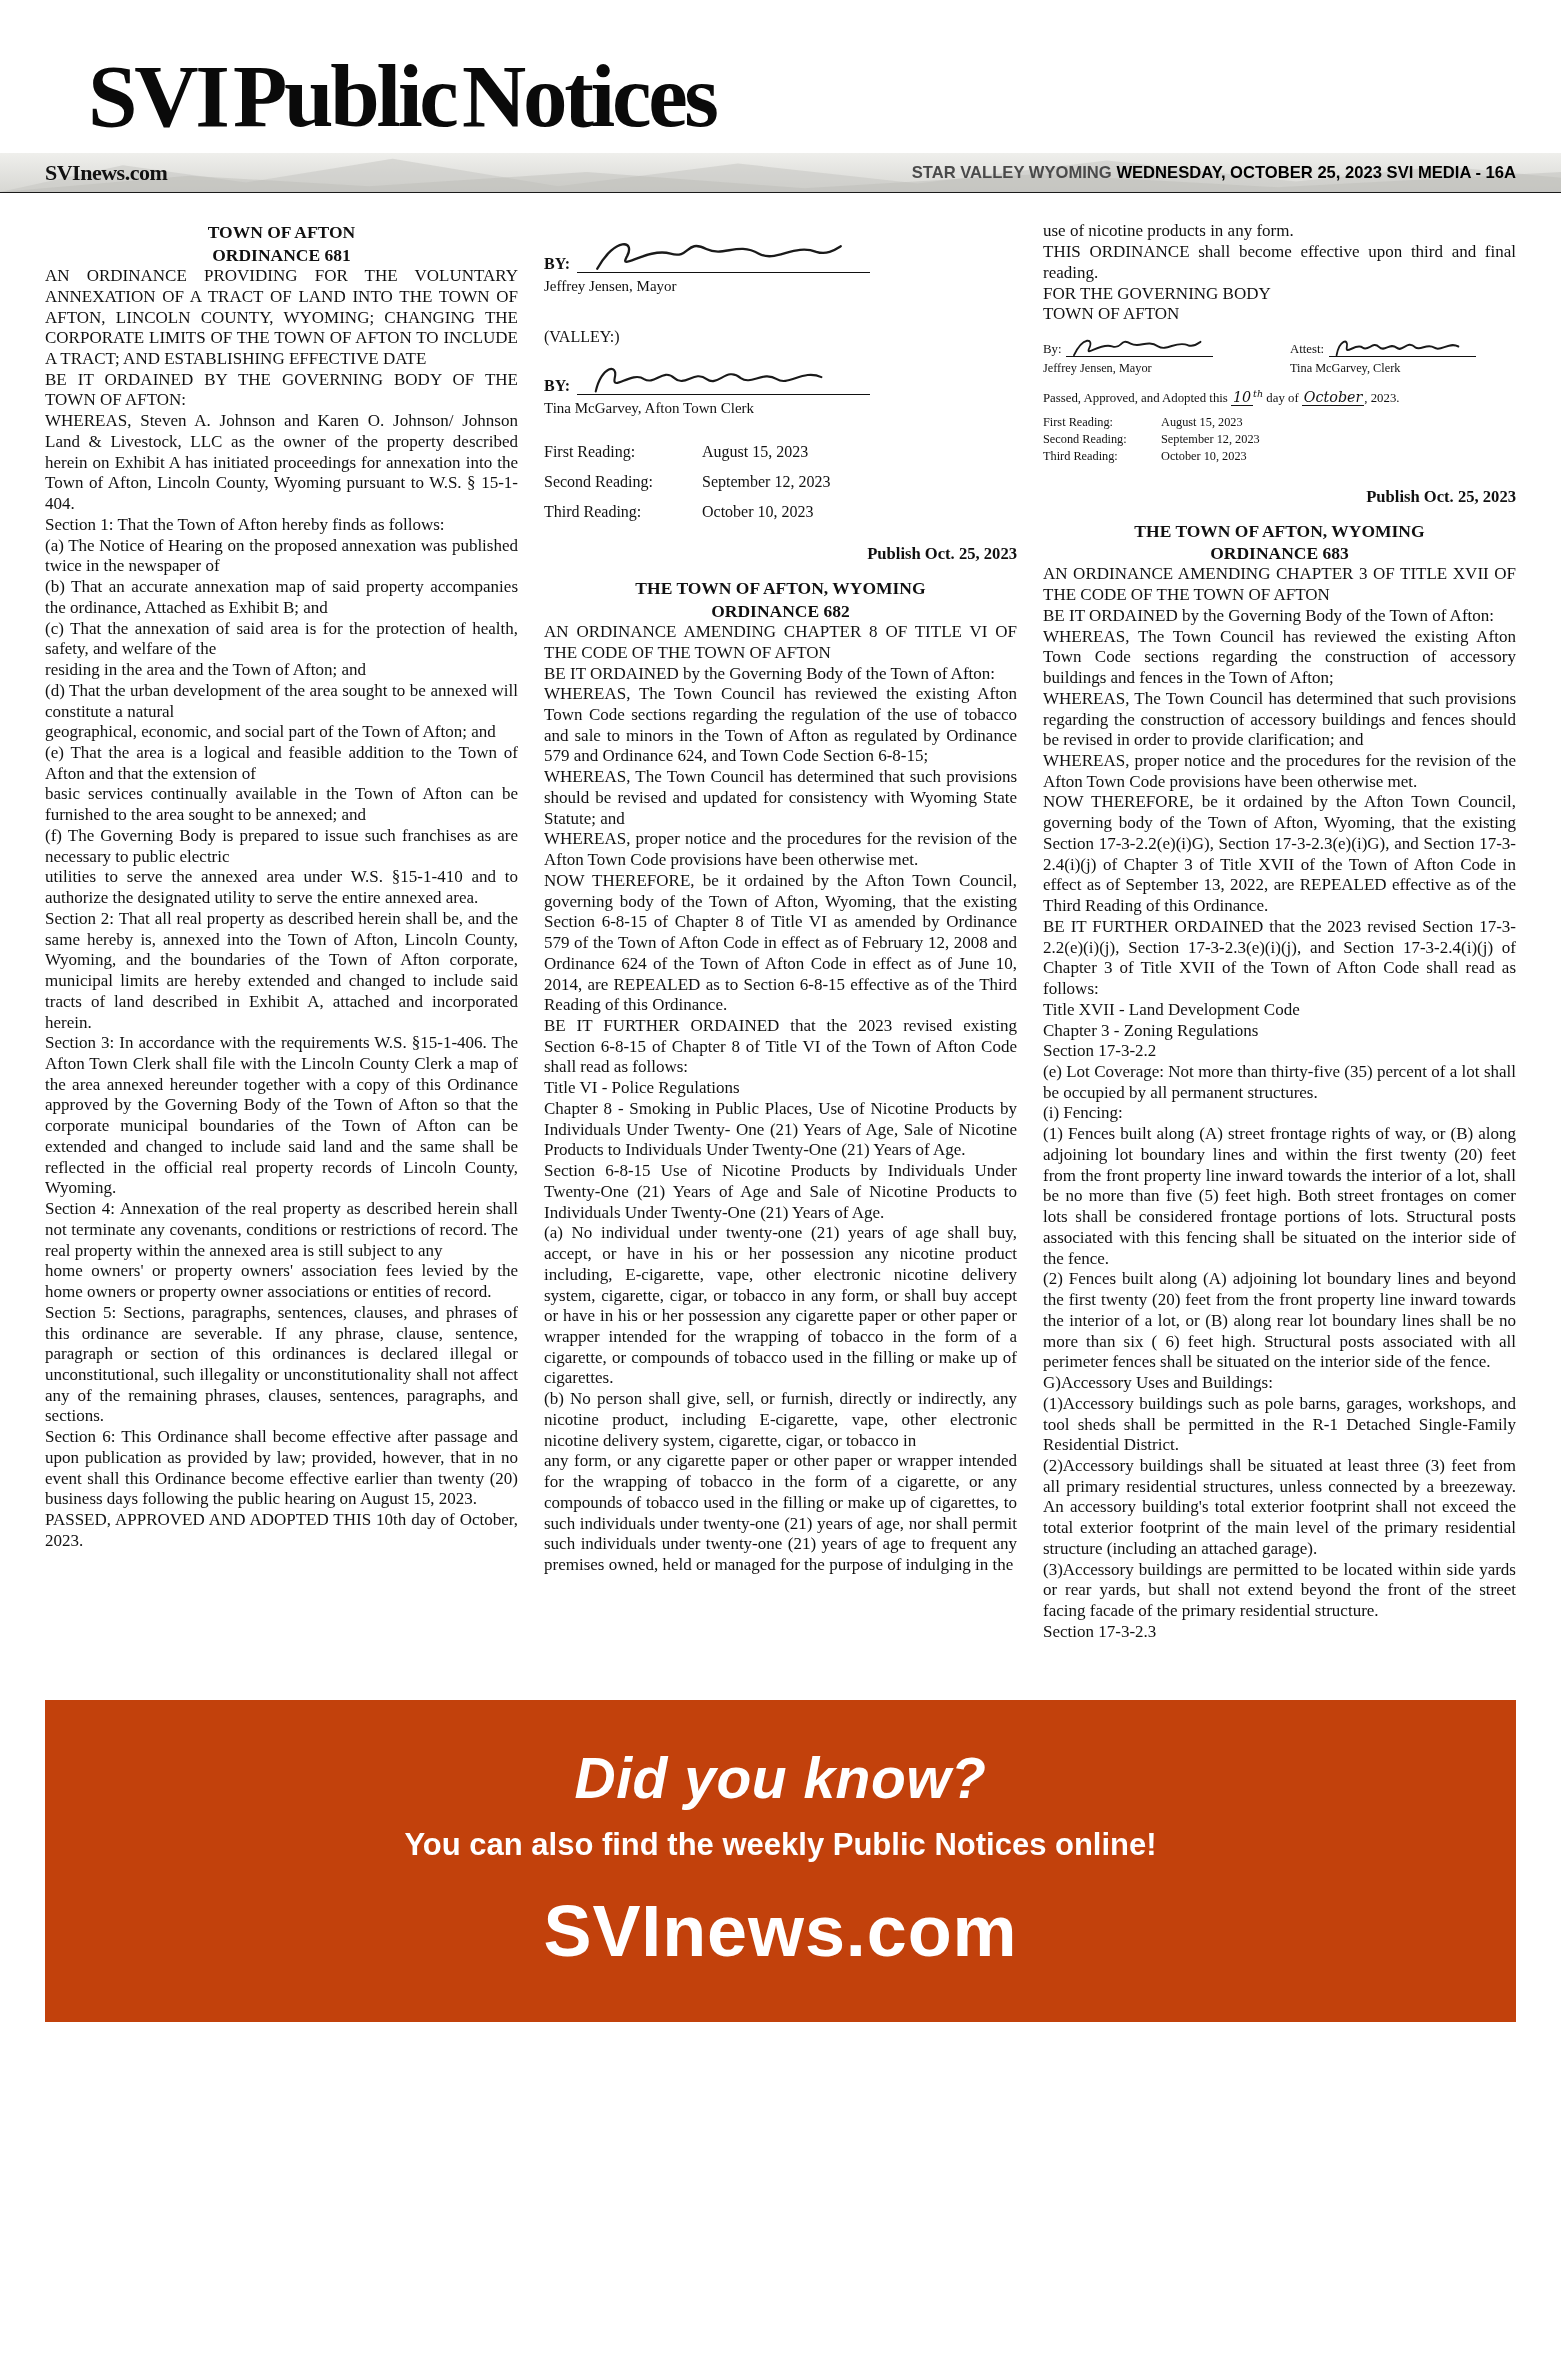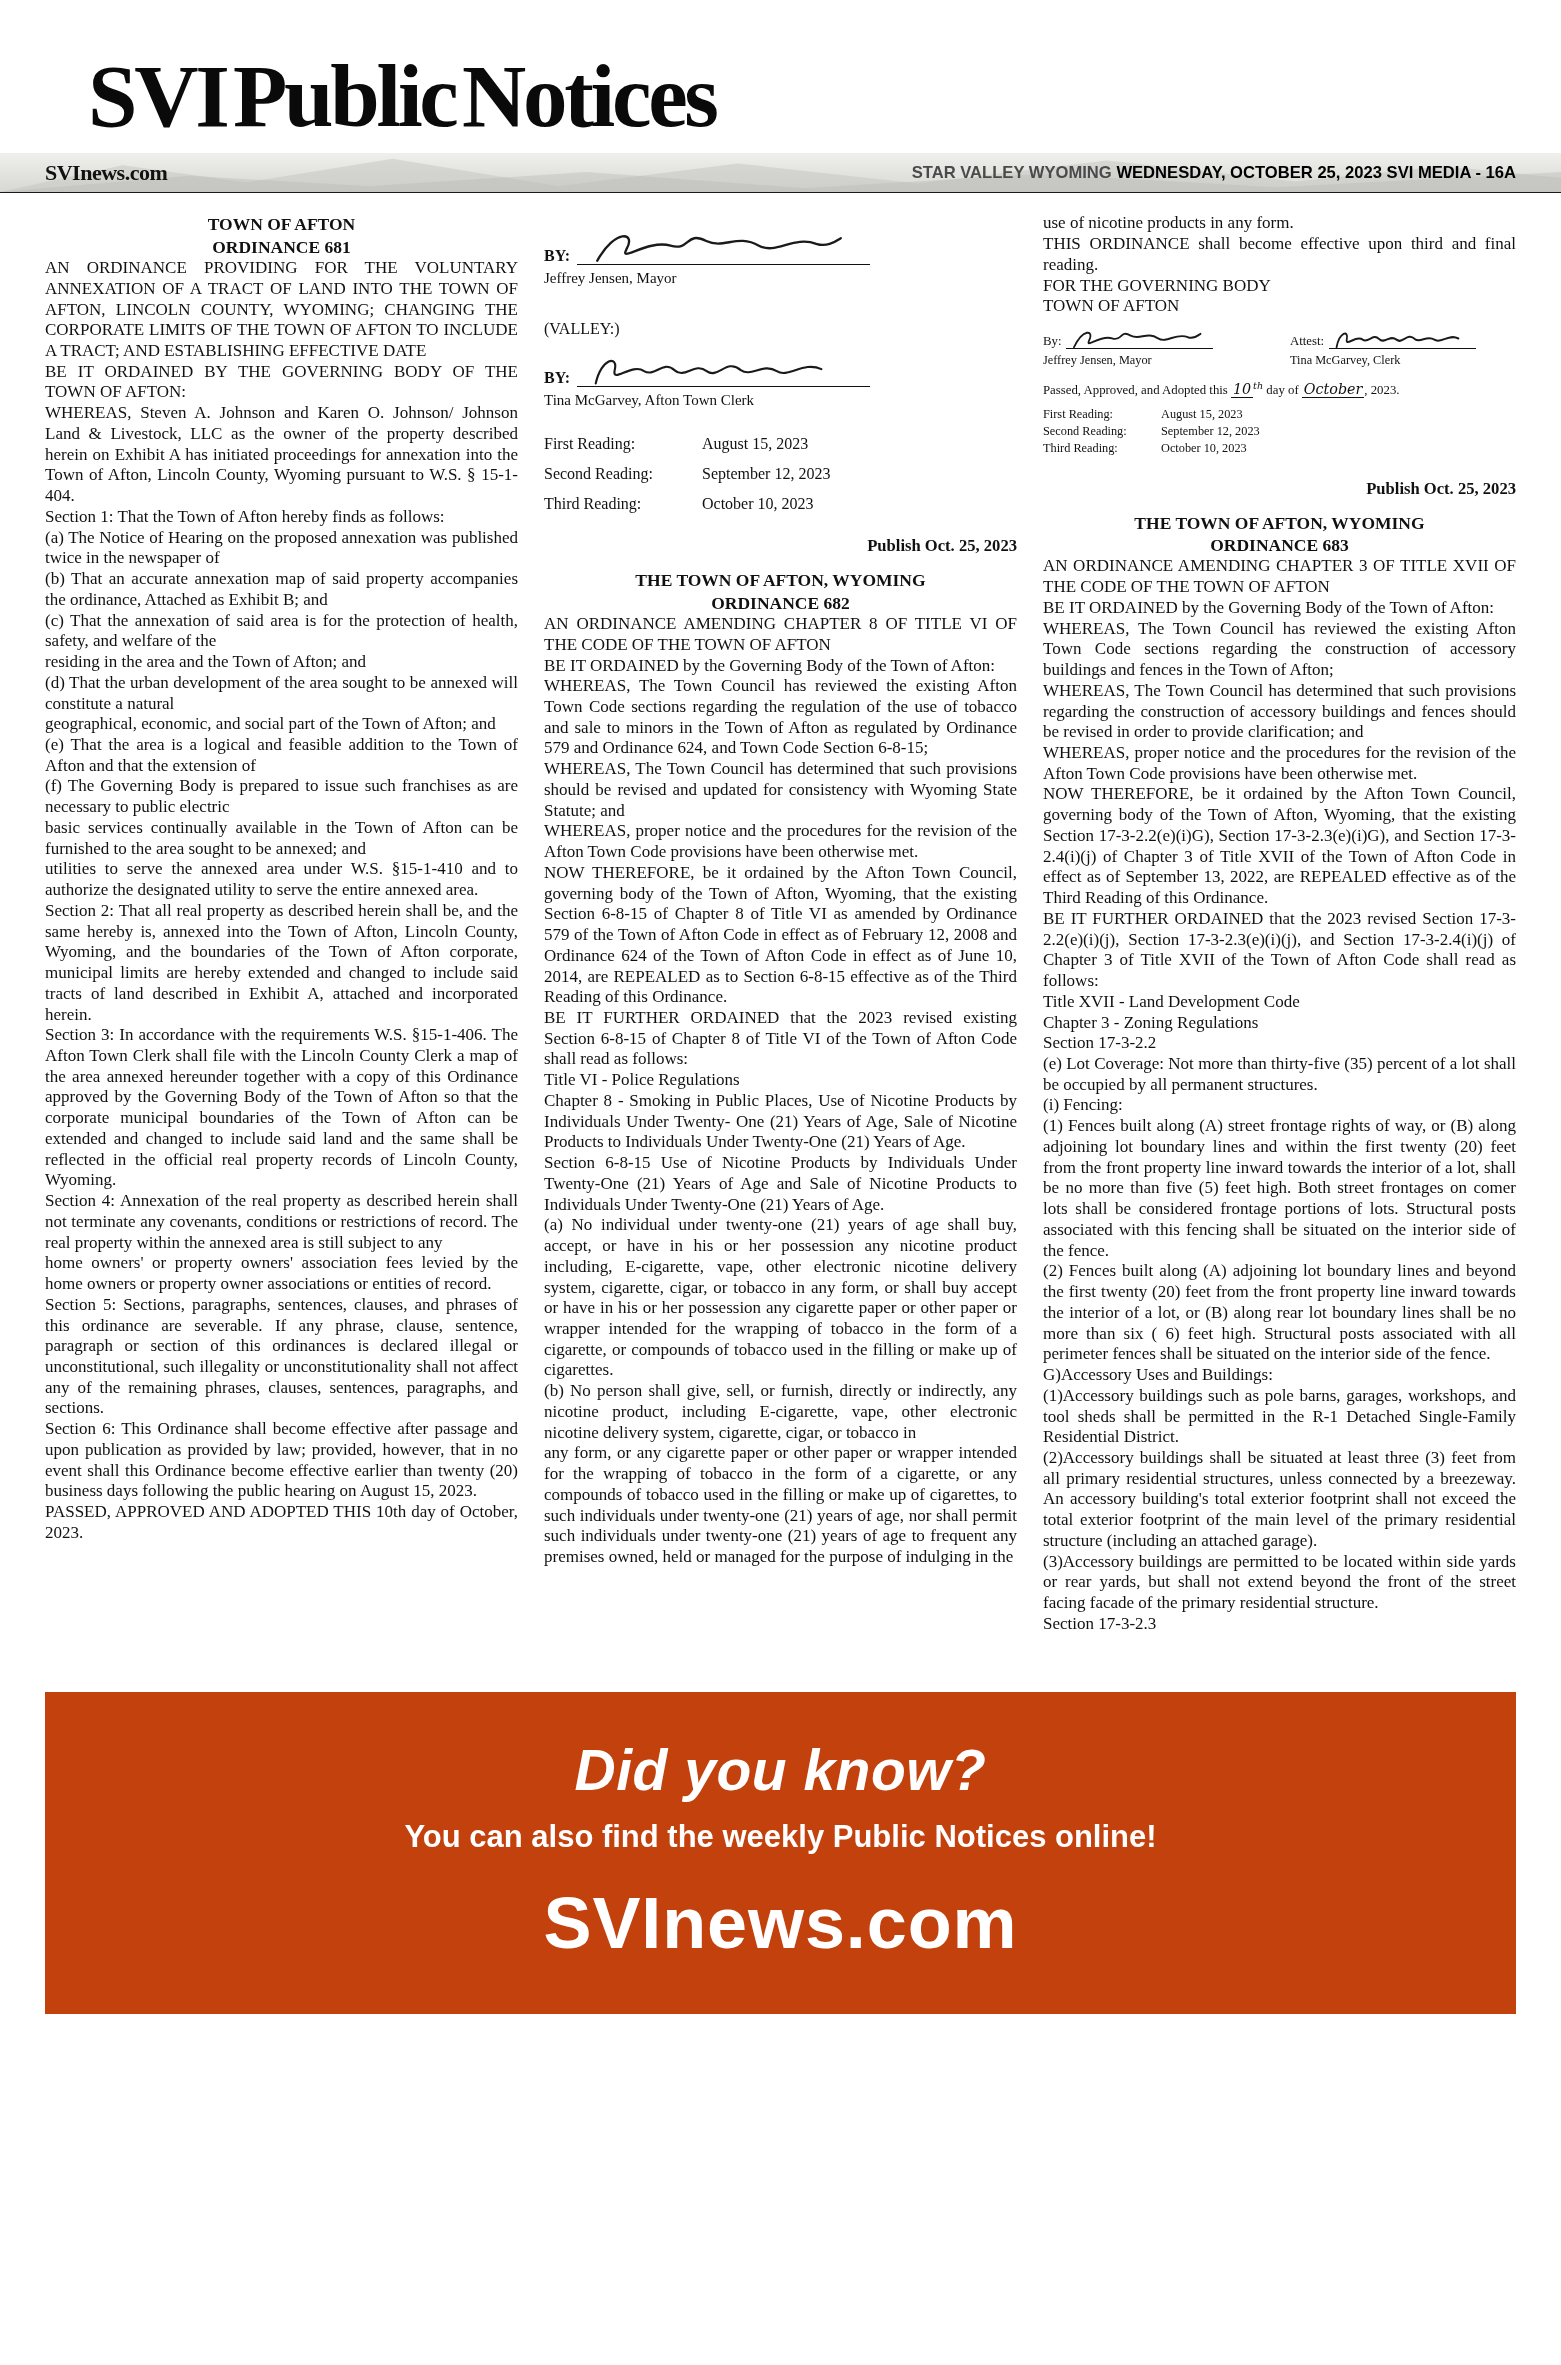--- a/index.html
+++ b/index.html
@@ -18,21 +18,21 @@
     position:relative;height:39px;display:flex;align-items:center;justify-content:space-between;
     padding:0 45px;background:linear-gradient(#efefec,#d7d7d3);
     border-bottom:1.9px solid #1a1a1a;
   }
   .mountains{position:absolute;left:0;top:0;width:100%;height:100%;}
   .site{position:relative;font-weight:bold;font-size:22px;letter-spacing:-0.5px;}
   .dateline{position:relative;font-family:"Liberation Sans","DejaVu Sans",sans-serif;font-weight:bold;font-size:16.6px;}
   .dl-loc{color:#4a4a4a;}
   .dl-date,.dl-ed{color:#000;}
   
-  .columns{display:flex;gap:26px;padding:20px 45px 0;}
+  .columns{display:flex;gap:26px;padding:28px 45px 0;}
   .col{flex:1;min-width:0;}
   .h-center{font-size:17.5px;line-height:1.28;text-align:center;font-weight:bold;margin:0;}
   .mt{margin-top:13px;}
   .body p.para{font-size:17px;line-height:1.22;text-align:justify;margin:0;}
   
   .sigblock{margin-top:8.5px;}
   .first-sig{margin-top:29px;}
   .sigline-row{display:flex;align-items:flex-end;}
   .siglabel{font-weight:bold;font-size:16px;margin-right:6.6px;}
   .sigline{position:relative;display:inline-block;flex:0 0 auto;width:293px;height:22px;border-bottom:1.9px solid #111;}
@@ -93,22 +93,22 @@
           <p class="para">BE IT ORDAINED BY THE GOVERNING BODY OF THE TOWN OF AFTON:</p>
           <p class="para">WHEREAS, Steven A. Johnson and Karen O. Johnson/ Johnson Land &amp; Livestock, LLC as the owner of the property described herein on Exhibit A has initiated proceedings for annexation into the Town of Afton, Lincoln County, Wyoming pursuant to W.S. § 15-1-404.</p>
           <p class="para">Section 1: That the Town of Afton hereby finds as follows:</p>
           <p class="para">(a) The Notice of Hearing on the proposed annexation was published twice in the newspaper of</p>
           <p class="para">(b) That an accurate annexation map of said property accompanies the ordinance, Attached as Exhibit B; and</p>
           <p class="para">(c) That the annexation of said area is for the protection of health, safety, and welfare of the</p>
           <p class="para">residing in the area and the Town of Afton; and</p>
           <p class="para">(d) That the urban development of the area sought to be annexed will constitute a natural</p>
           <p class="para">geographical, economic, and social part of the Town of Afton; and</p>
           <p class="para">(e) That the area is a logical and feasible addition to the Town of Afton and that the extension of</p>
+          <p class="para">basic services continually available in the Town of Afton can be furnished to the area sought to be annexed; and</p>
           <p class="para">(f) The Governing Body is prepared to issue such franchises as are necessary to public electric</p>
-          <p class="para">basic services continually available in the Town of Afton can be furnished to the area sought to be annexed; and</p>
           <p class="para">utilities to serve the annexed area under W.S. §15-1-410 and to authorize the designated utility to serve the entire annexed area.</p>
           <p class="para">Section 2: That all real property as described herein shall be, and the same hereby is, annexed into the Town of Afton, Lincoln County, Wyoming, and the boundaries of the Town of Afton corporate, municipal limits are hereby extended and changed to include said tracts of land described in Exhibit A, attached and incorporated herein.</p>
           <p class="para">Section 3: In accordance with the requirements W.S. §15-1-406. The Afton Town Clerk shall file with the Lincoln County Clerk a map of the area annexed hereunder together with a copy of this Ordinance approved by the Governing Body of the Town of Afton so that the corporate municipal boundaries of the Town of Afton can be extended and changed to include said land and the same shall be reflected in the official real property records of Lincoln County, Wyoming.</p>
           <p class="para">Section 4: Annexation of the real property as described herein shall not terminate any covenants, conditions or restrictions of record. The real property within the annexed area is still subject to any</p>
           <p class="para">home owners' or property owners' association fees levied by the home owners or property owner associations or entities of record.</p>
           <p class="para">Section 5: Sections, paragraphs, sentences, clauses, and phrases of this ordinance are severable. If any phrase, clause, sentence, paragraph or section of this ordinances is declared illegal or unconstitutional, such illegality or unconstitutionality shall not affect any of the remaining phrases, clauses, sentences, paragraphs, and sections.</p>
           <p class="para">Section 6: This Ordinance shall become effective after passage and upon publication as provided by law; provided, however, that in no event shall this Ordinance become effective earlier than twenty (20) business days following the public hearing on August 15, 2023.</p>
           <p class="para">PASSED, APPROVED AND ADOPTED THIS 10th day of October, 2023.</p>
         </div>
     </section>

